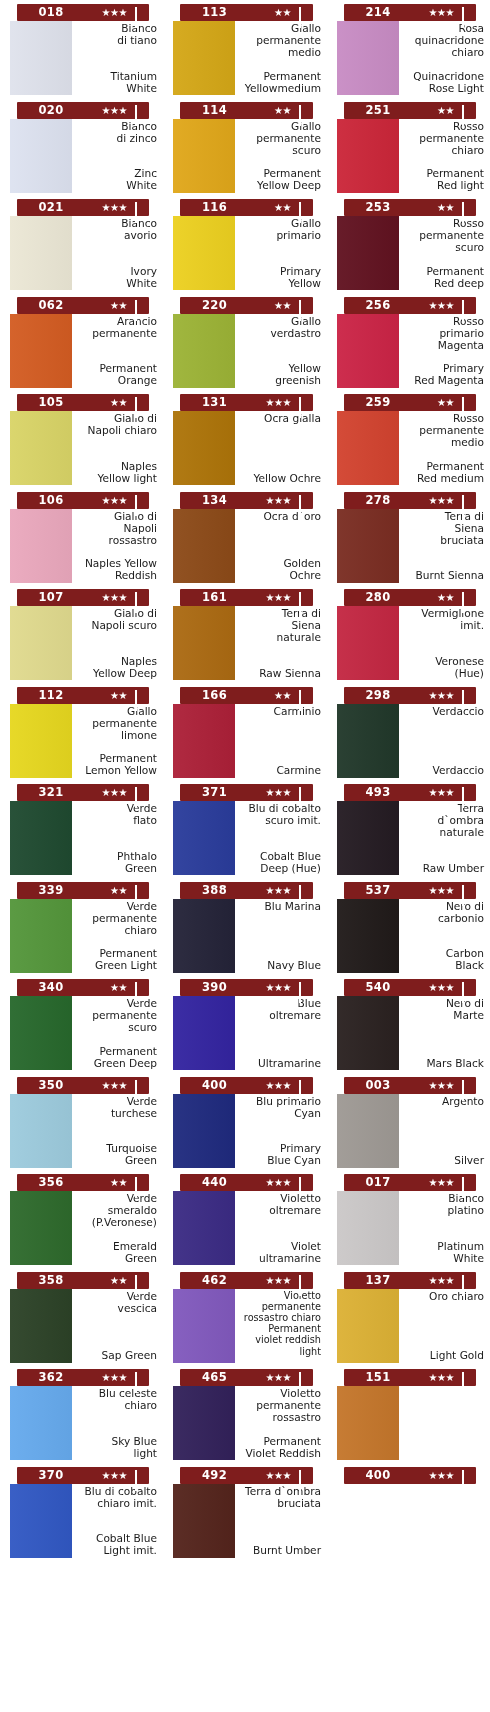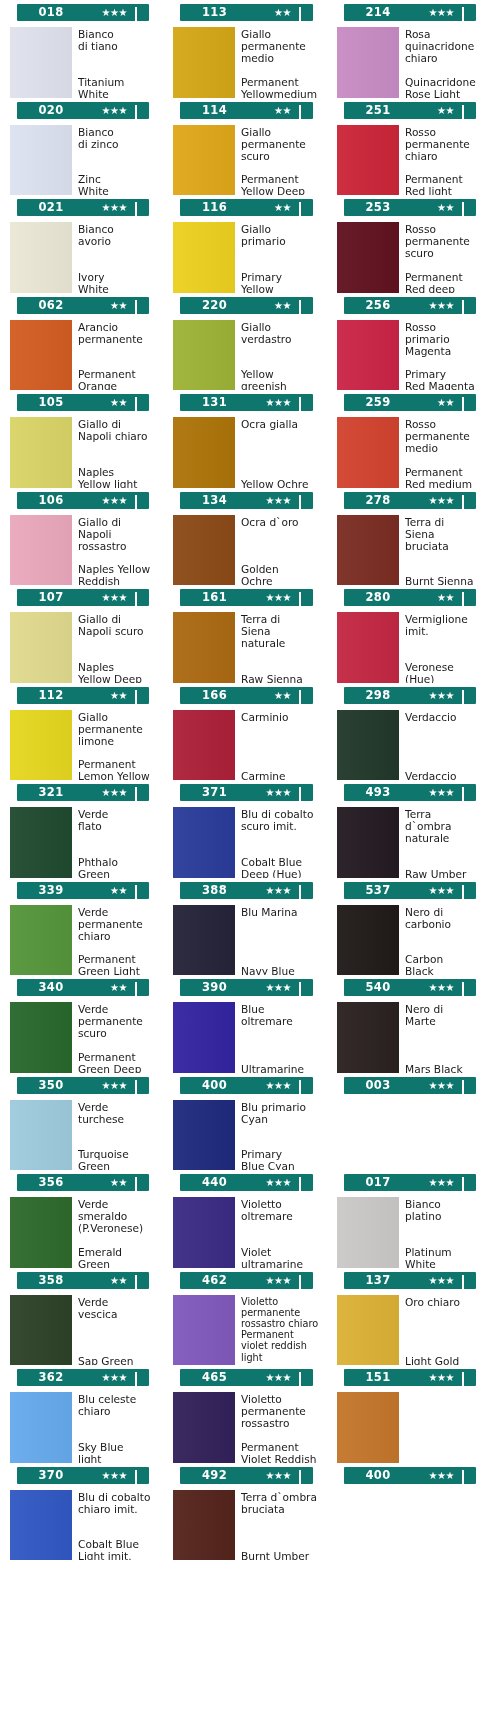--- a/index.html
+++ b/index.html
@@ -22,21 +22,21 @@
     width: 490px;
   }
   .cell {
     position: relative;
     padding: 0 6px 0 0;
     overflow: hidden;
   }
   .cell-header {
     height: 17px;
     margin: 4px 8px 0 17px;
-    background: #0f766e;
+    background: #7f1d1d;
     display: flex;
     align-items: center;
     position: relative;
     border-radius: 1px;
   }
   .cell-code {
     position: absolute;
     left: 0; right: 0;
     text-align: center;
     color: #ffffff;
@@ -69,22 +69,23 @@
     background: transparent;
   }
   .op-box.filled {
     background: #ffffff;
   }
   .op-box.half {
     background: linear-gradient(to bottom left, #ffffff 0%, #ffffff 50%, transparent 50%, transparent 100%);
   }
   .cell-body {
     display: flex;
-    margin-top: 6px;
+    margin-top: 0;
     height: 74px;
+    text-align: right;
   }
   .swatch {
     width: 62px;
     min-width: 62px;
     height: 74px;
     margin-left: 10px;
     position: relative;
   }
   .swatch::after {
     content: "";
@@ -675,20 +676,27 @@
 Blue Cyan</div>
           </div>
         </div>
       </div>
       <div class="cell">
         <div class="cell-header">
           <span class="cell-code">003</span>
           <span class="cell-stars">★★★</span>
           <span class="cell-opacity"><span class="op-box half"></span></span>
         </div>
+        <div class="cell-body">
+          <div class="swatch" style="background: rgb(158, 153, 148);"></div>
+          <div class="names">
+            <div class="name-it">Argento</div>
+            <div class="name-en">Silver</div>
+          </div>
+        </div>
       </div>
       <div class="cell">
         <div class="cell-header">
           <span class="cell-code">356</span>
           <span class="cell-stars">★★</span>
           <span class="cell-opacity"><span class="op-box half"></span></span>
         </div>
         <div class="cell-body">
           <div class="swatch" style="background: rgb(46, 106, 44);"></div>
           <div class="names">

